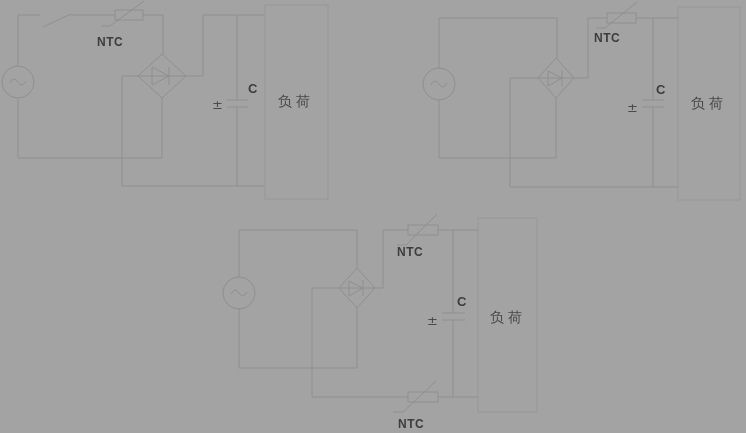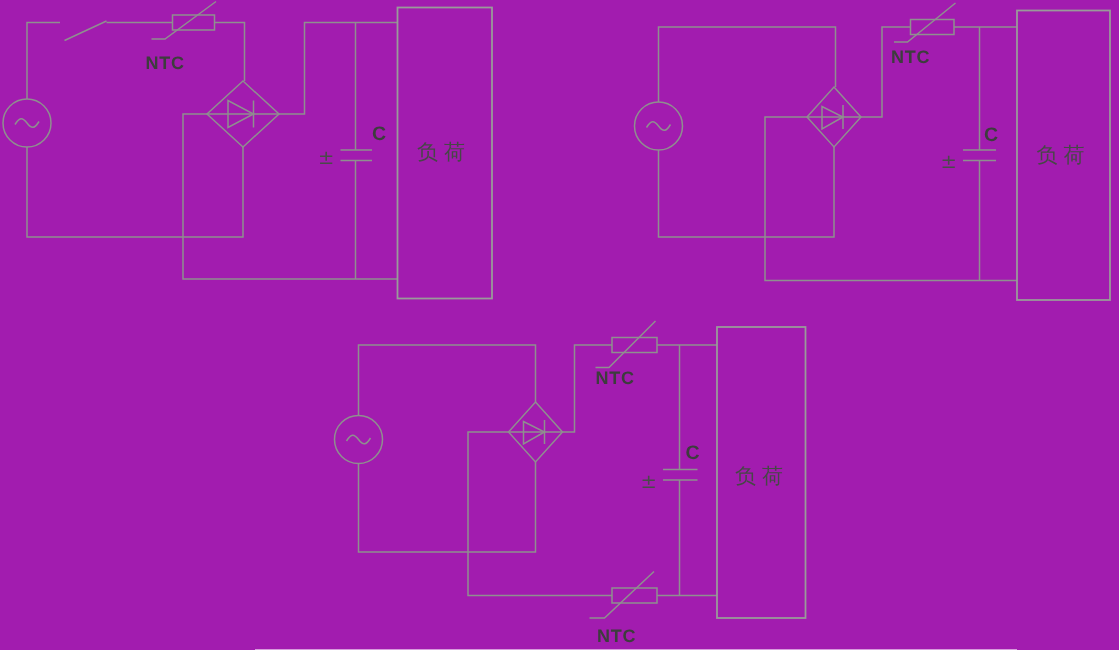--- a/index.html
+++ b/index.html
@@ -4,21 +4,21 @@
 <style>
   html, body {
     margin: 0;
     padding: 0;
     background: #ffffff;
   }
   .stage {
     position: relative;
     width: 746px;
     height: 433px;
-    background: #a21caf;
+    background: #a3a3a3;
     font-family: "Liberation Sans", sans-serif;
   }
   svg { display: block; }
   .wire {
     fill: none;
     stroke: #8f8f8f;
     stroke-width: 1;
   }
   .sym {
     fill: none;

